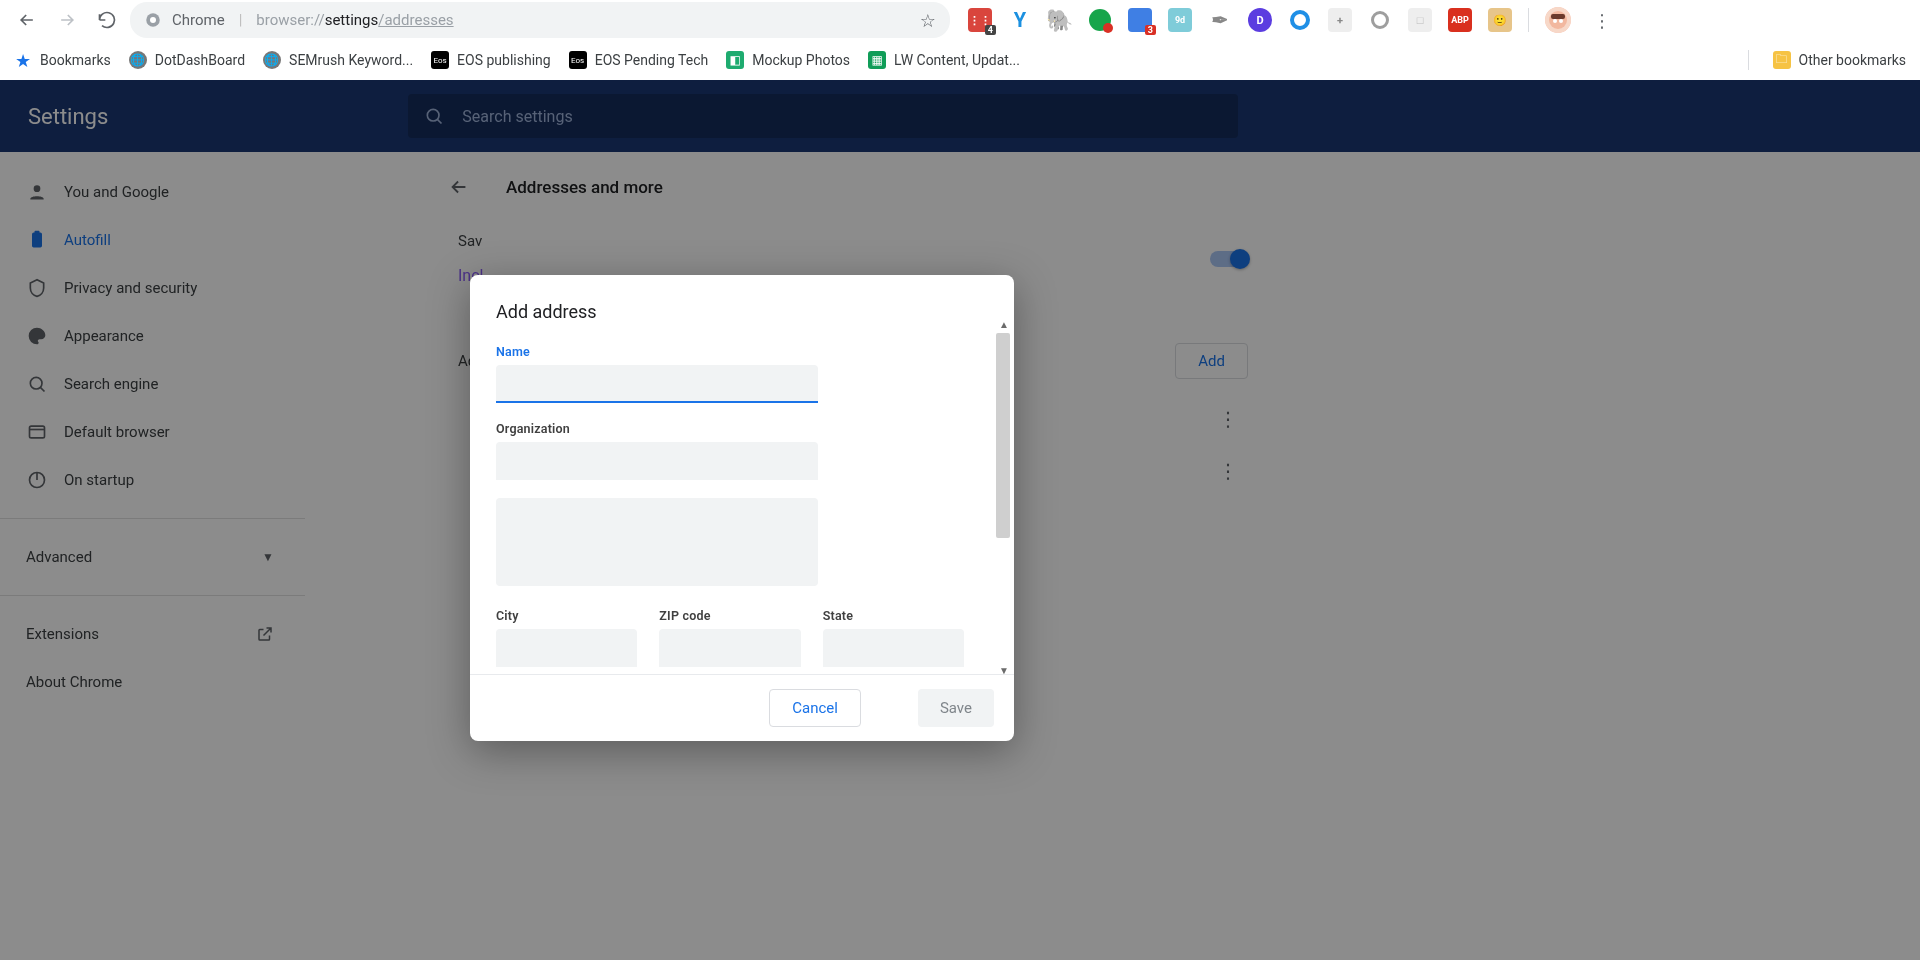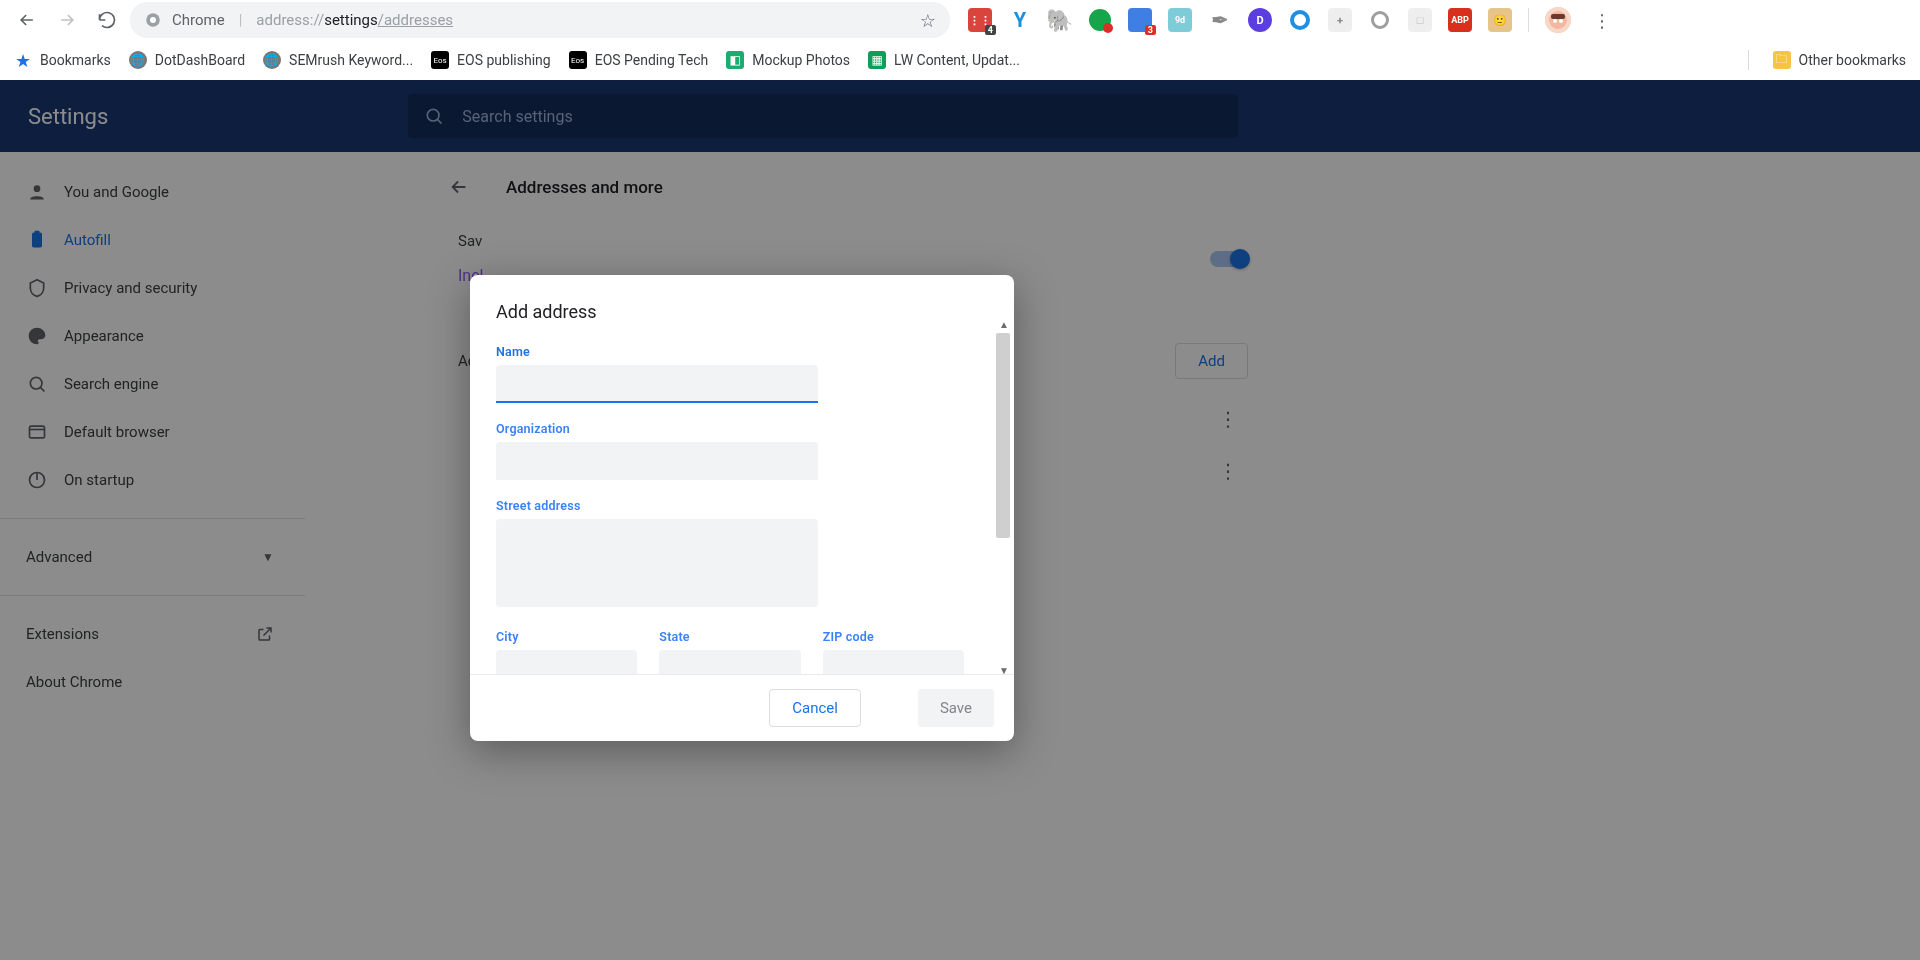--- a/index.html
+++ b/index.html
@@ -65,21 +65,21 @@
   .dialog-body{padding:26px 26px 0 26px;position:relative;}
   .dialog-title{font-size:18px;color:#202124;margin-bottom:22px;}
   .dlg-scroll{position:absolute;right:2px;top:58px;bottom:0;width:16px;}
   .dlg-scroll .thumb{position:absolute;top:0;width:14px;height:205px;background:#cfcfcf;border-radius:2px;}
   .dlg-scroll .arr{position:absolute;left:3px;font-size:10px;color:#6b6b6b;}
   .dlg-scroll .arr.up{top:-14px;}
   .dlg-scroll .arr.down{bottom:-2px;}
 
   .dialog-fields{height:330px;overflow:hidden;padding-right:24px;}
   .fld{margin-bottom:18px;}
-  .fld-label{font-size:12.5px;font-weight:600;letter-spacing:.2px;color:#3b82f6;margin-bottom:6px;}
+  .fld-label{font-size:12.5px;font-weight:600;letter-spacing:.2px;color:#404040;margin-bottom:6px;}
   .fld.focused .fld-label{color:#1a73e8;}
   .fld-input{width:322px;height:38px;background:#f1f3f4;border:none;border-bottom:2px solid transparent;border-radius:4px 4px 0 0;padding:0 10px;font-size:14px;outline:none;}
   .fld.focused .fld-input{border-bottom-color:#1a73e8;}
   .fld-textarea{width:322px;height:88px;background:#f1f3f4;border:none;border-radius:4px;padding:10px;font-size:14px;resize:none;outline:none;}
   .fld-row3{display:flex;gap:22px;}
   .fld-row3 .col{flex:1;}
   .fld-row3 .fld-input{width:100%;}
 
   .dialog-footer{border-top:1px solid #e8eaed;padding:14px 20px;display:flex;justify-content:flex-end;gap:14px;}
   .dlg-btn{height:38px;padding:0 22px;border-radius:4px;font-size:15px;display:flex;align-items:center;}
@@ -109,21 +109,21 @@
       </svg>
   </div>
   <div class="omnibox">
     <svg width="18" height="18" viewBox="0 0 24 24">
         <circle cx="12" cy="12" r="9" fill="#9aa0a6"></circle>
         <circle cx="12" cy="12" r="4" fill="#fff"></circle>
       </svg>
     <span class="chrome-label">Chrome</span>
     <span class="divider">|</span>
     <span>
-      <span class="url-part1">address://</span><span class="url-part2">settings</span><span class="url-part3">/addresses</span>
+      <span class="url-part1">browser://</span><span class="url-part2">settings</span><span class="url-part3">/addresses</span>
     </span>
     <span class="star">☆</span>
   </div>
   <div class="ext-row">
     <div class="ext-icon" style="background:#d9453d">⋮⋮<span class="ext-badge">4</span></div>
     <div class="ext-icon" style="color:#1b90e0;background:transparent;font-size:20px;">Y</div>
     <div class="ext-icon" style="color:#16a74d;background:transparent;font-size:22px;">🐘</div>
     <div class="ext-icon" style="background:transparent">
         <span style="width:22px;height:22px;border-radius:50%;background:#17a54b;display:block;position:relative;">
           <span style="position:absolute;bottom:-2px;right:-2px;width:10px;height:10px;background:#d93025;border-radius:50%;"></span>
@@ -334,34 +334,33 @@
       <div class="dialog-fields">
         <div class="fld focused">
           <div class="fld-label">Name</div>
           <input class="fld-input" type="text" autofocus="" style="">
         </div>
         <div class="fld">
           <div class="fld-label">Organization</div>
           <input class="fld-input" type="text" style="">
         </div>
         <div class="fld">
-          <div class="fld-label">Street address</div>
           <textarea class="fld-textarea" style=""></textarea>
         </div>
         <div class="fld-row3">
           <div class="col">
             <div class="fld-label">City</div>
             <input class="fld-input" type="text" style="">
           </div>
           <div class="col">
-            <div class="fld-label">State</div>
+            <div class="fld-label">ZIP code</div>
             <input class="fld-input" type="text" style="">
           </div>
           <div class="col">
-            <div class="fld-label">ZIP code</div>
+            <div class="fld-label">State</div>
             <input class="fld-input" type="text" style="">
           </div>
         </div>
       </div>
 
       <div class="dlg-scroll">
         <span class="arr up">▲</span>
         <div class="thumb"></div>
         <span class="arr down">▼</span>
       </div>

